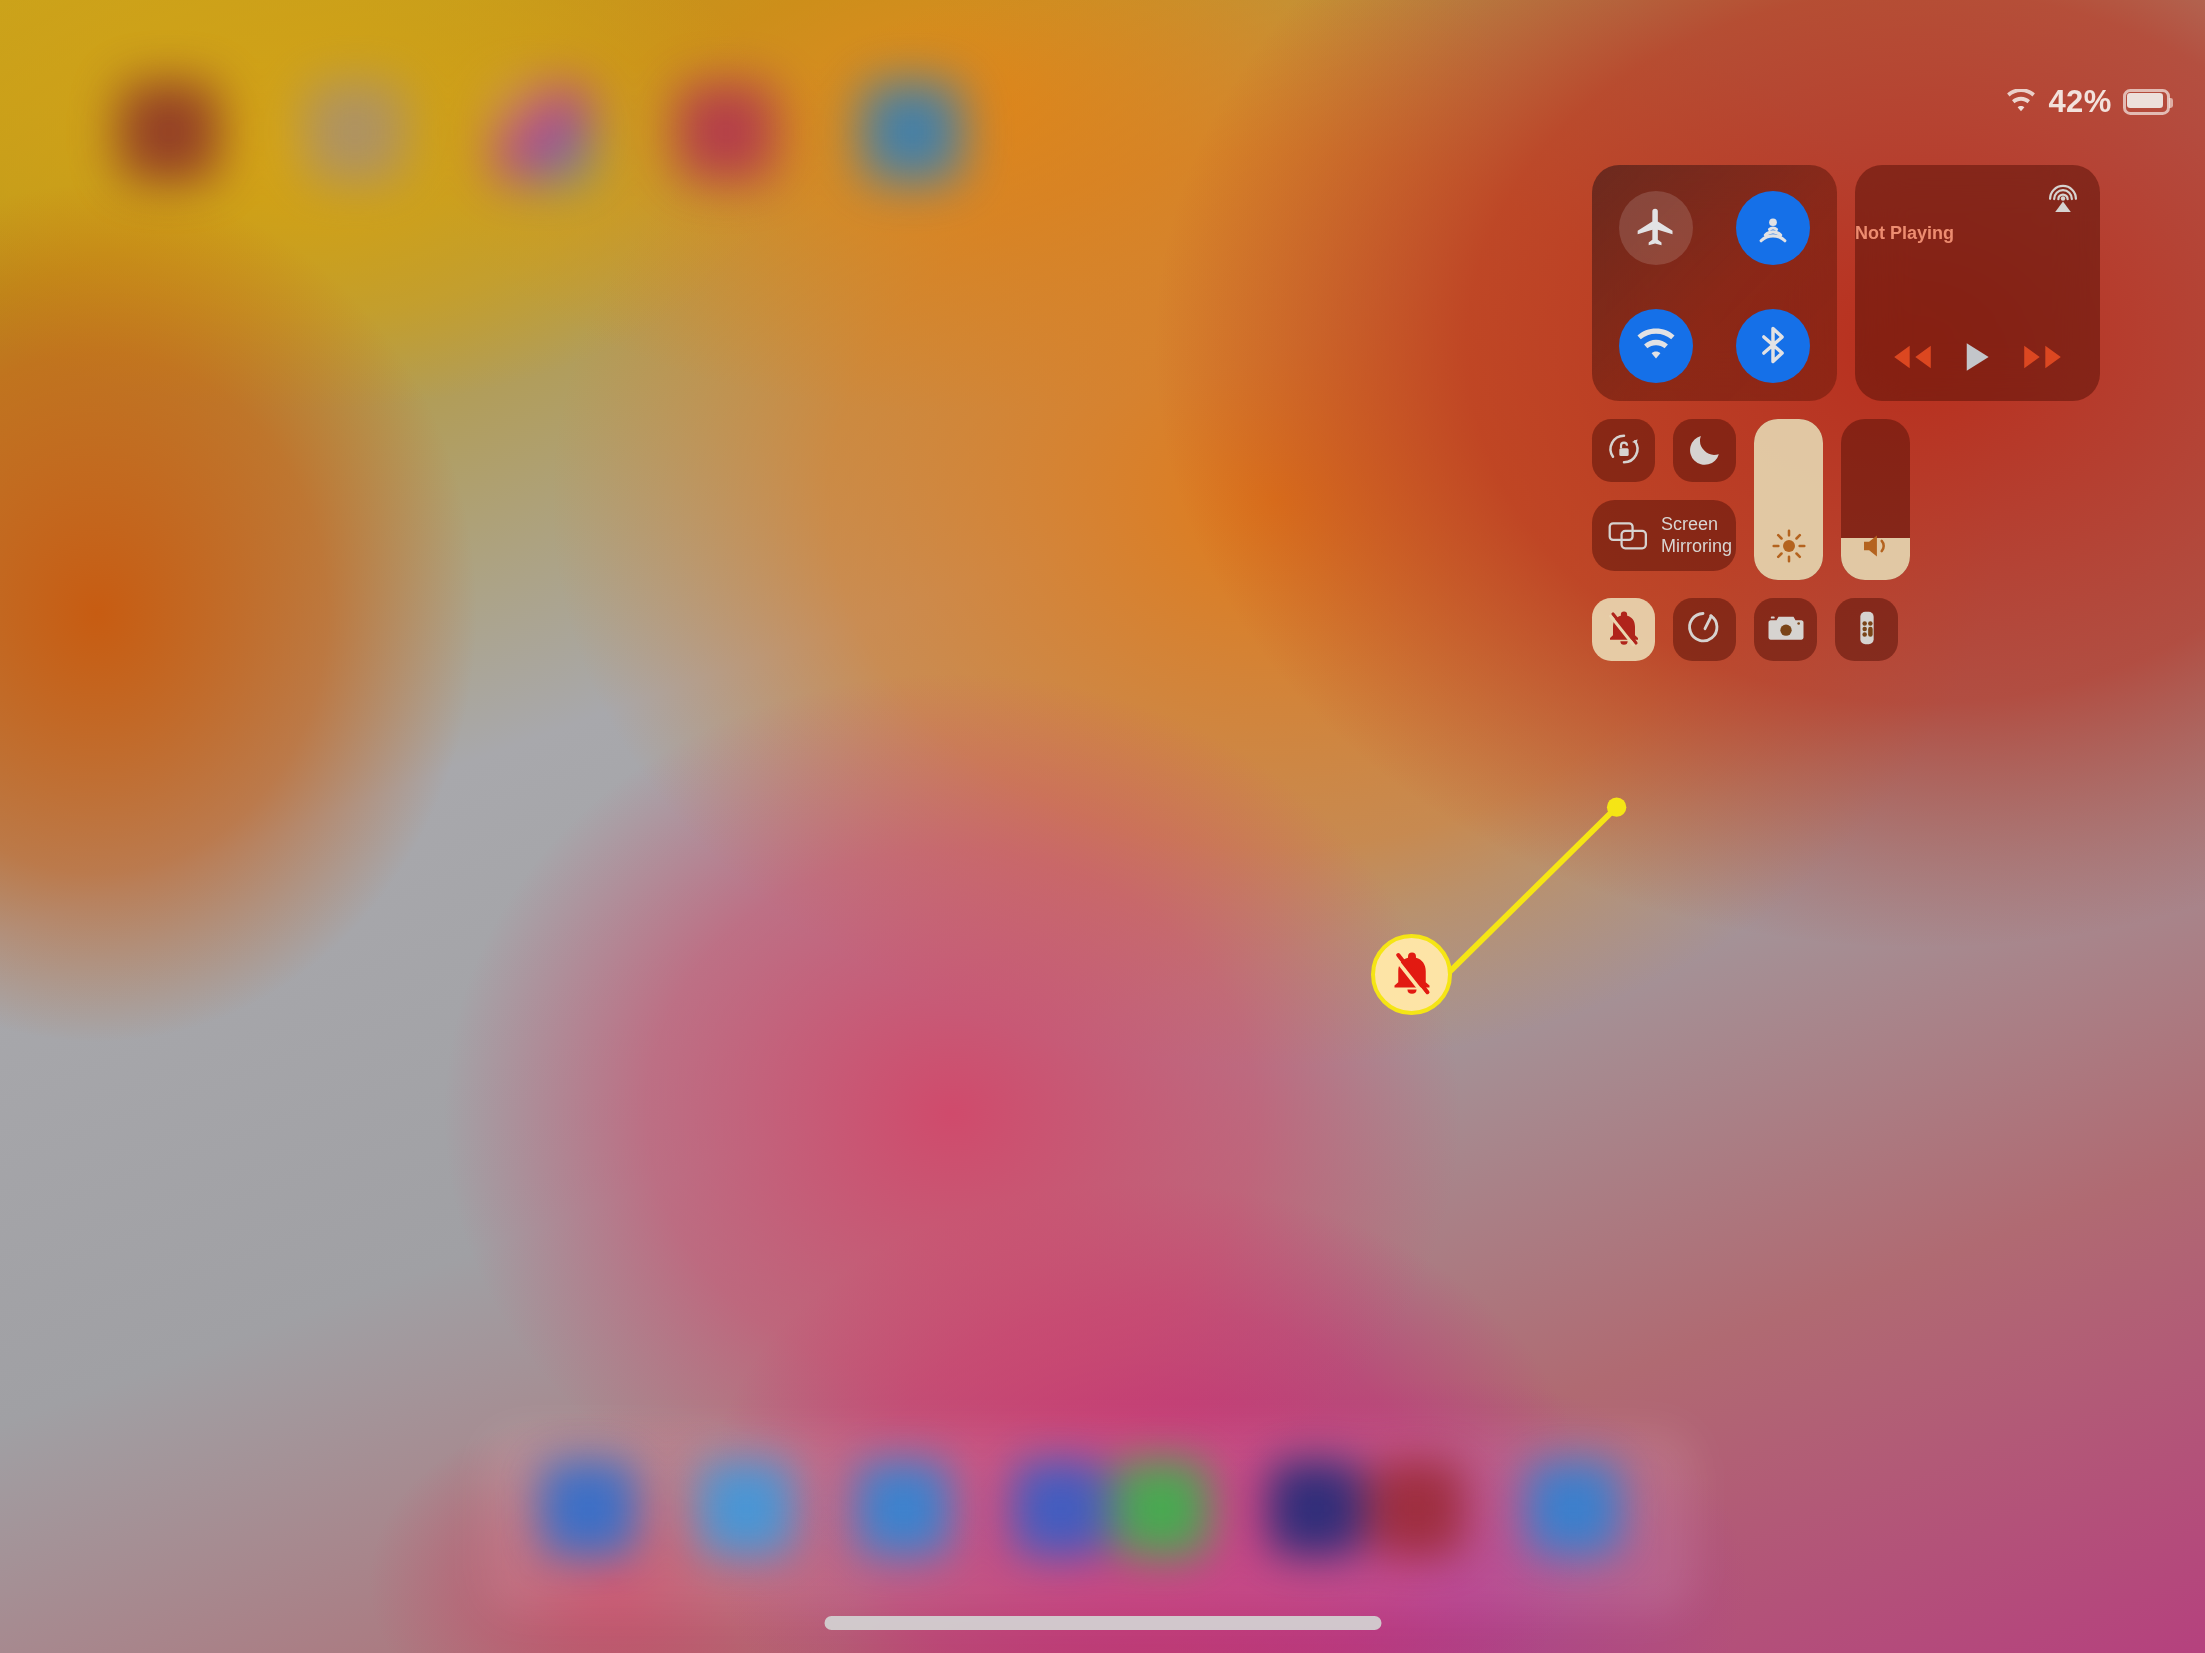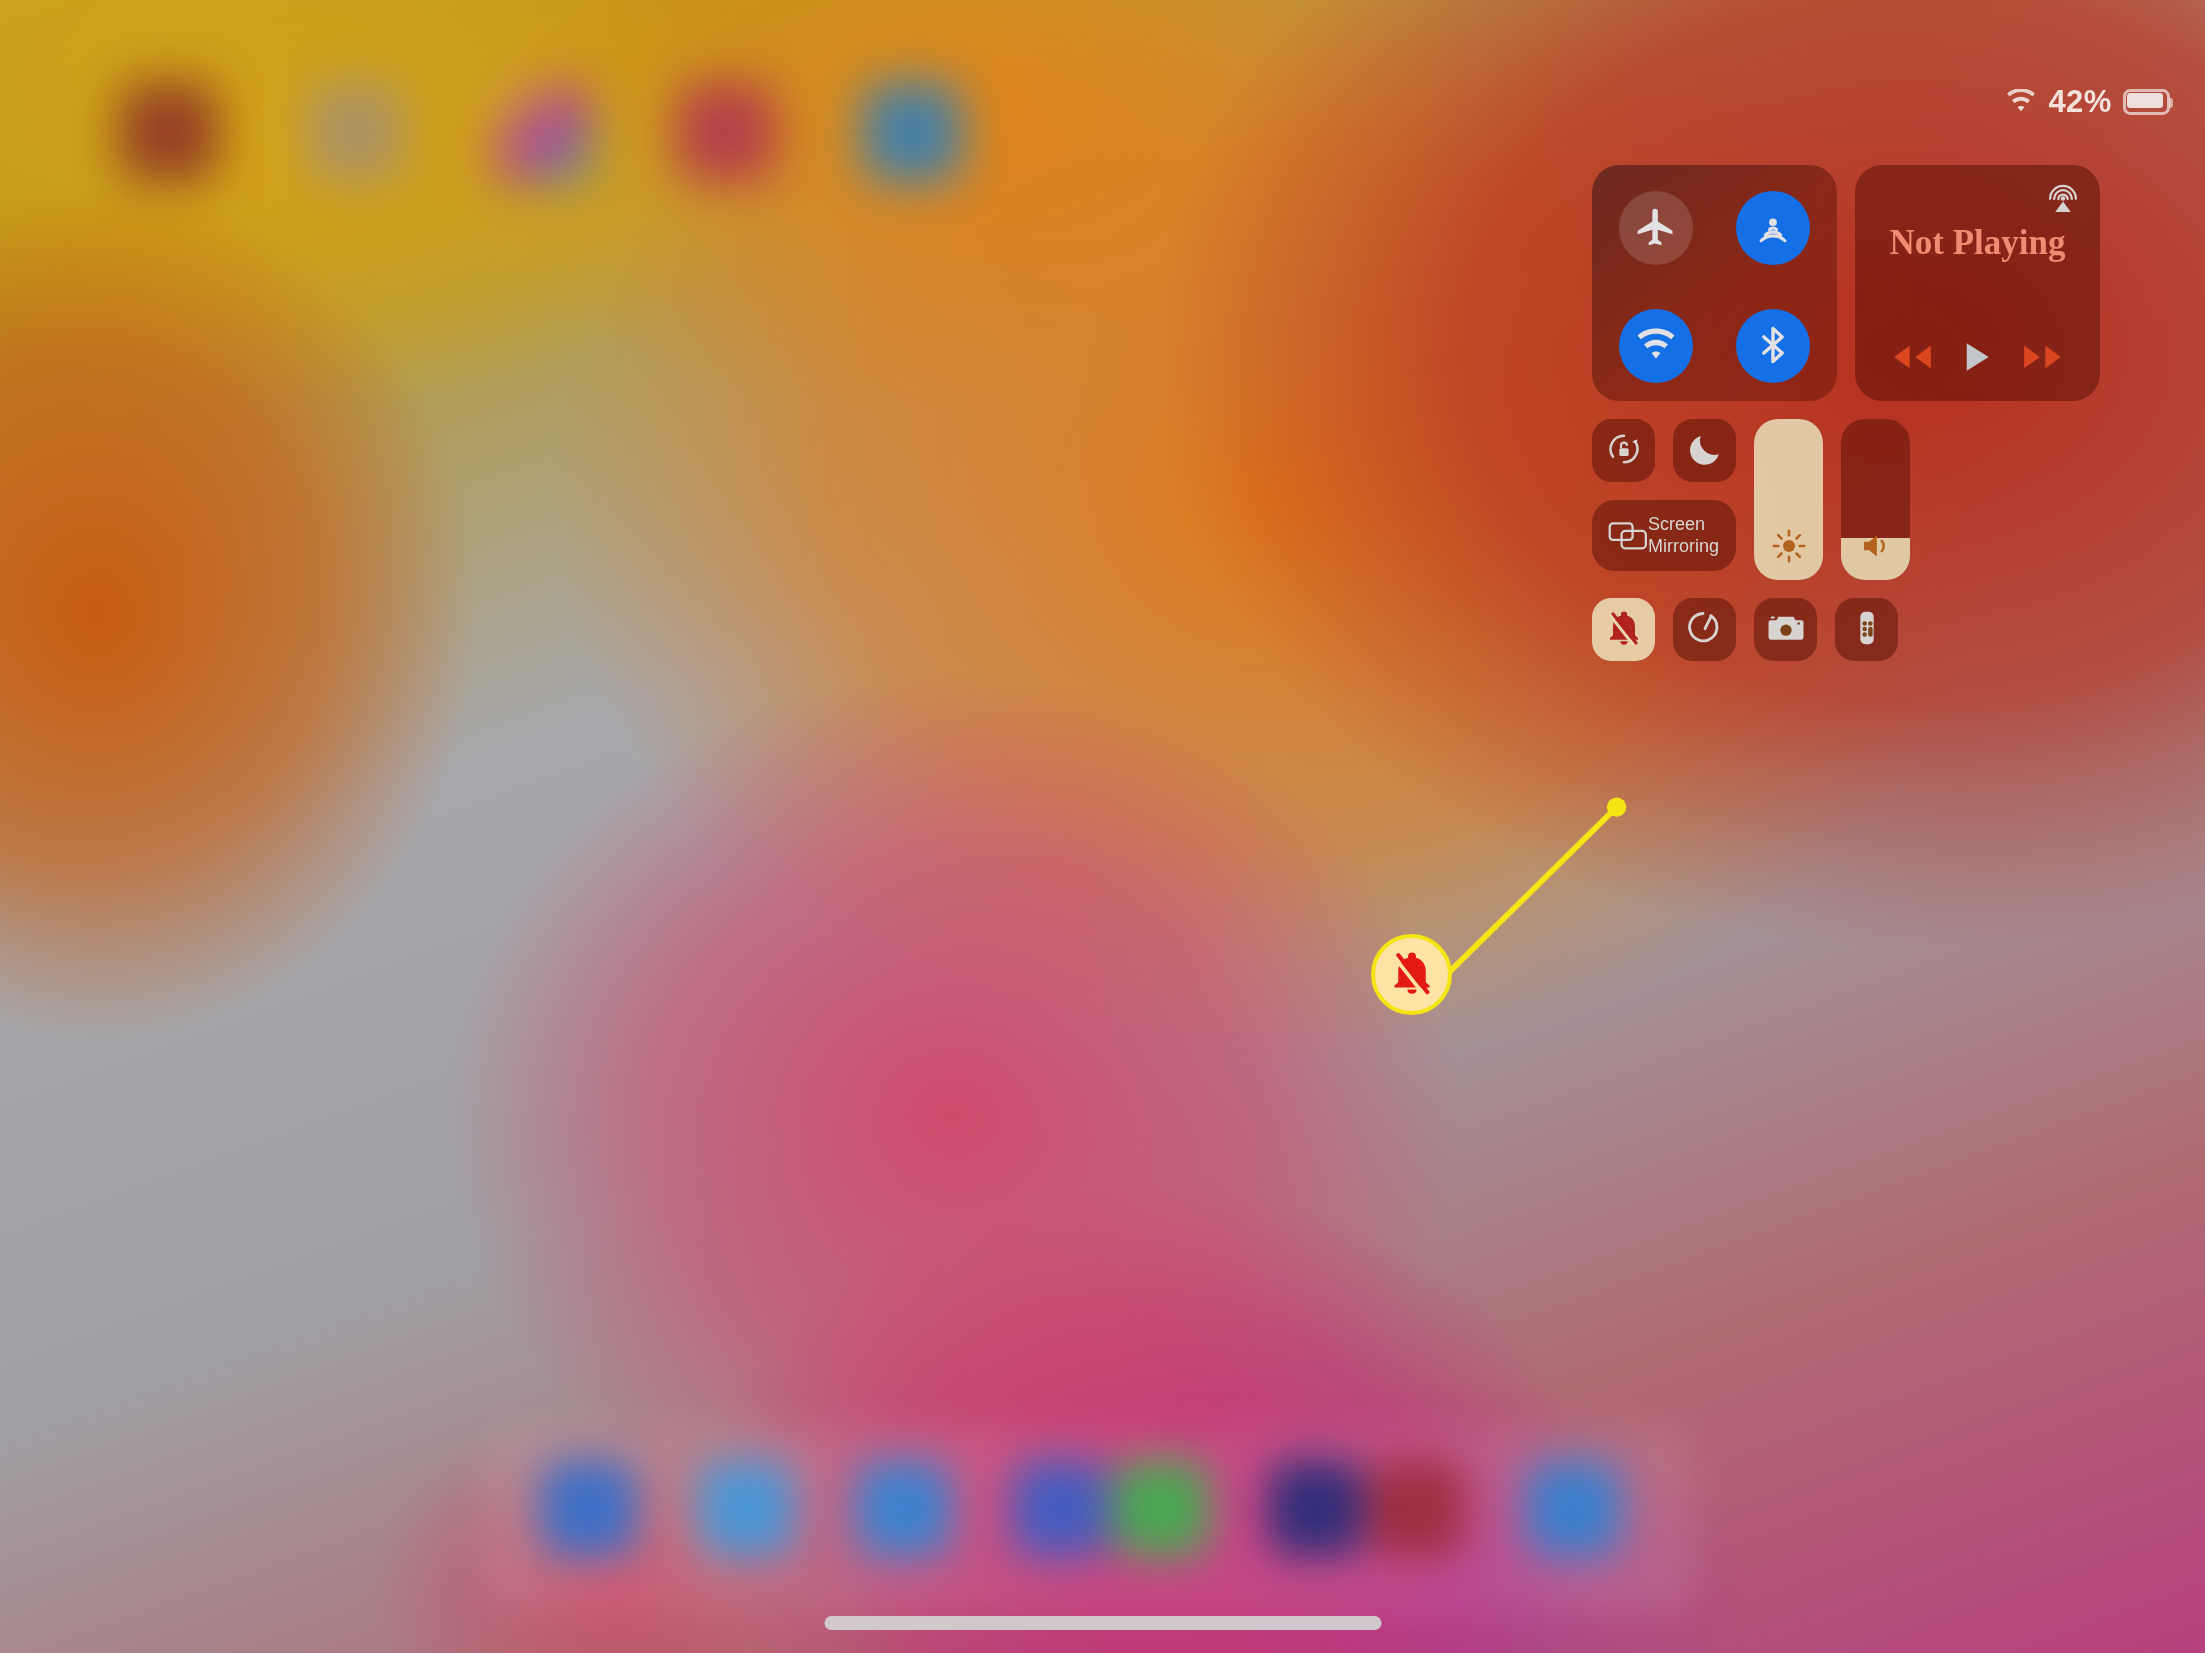--- a/index.html
+++ b/index.html
@@ -152,24 +152,23 @@
     position: relative;
     background: rgba(88,18,8,0.52);
   }
   .media-airplay {
     position: absolute; right: 19.4px; top: 16px;
     width: 36px; height: 36px;
   }
   .media-airplay svg { width: 36px; height: 36px; }
   .media-title {
     position: absolute; left: 0; right: 0; top: 58px;
-    text-align: center;
-    font-size: 35px; font-weight: 600;
+    text-align: left;
+    font-size: 18px; font-weight: 600;
     color: rgba(246,150,120,0.92);
-    font-family: Liberation Serif, serif;
   }
   .media-controls {
     position: absolute; left: 0; right: 0; bottom: 27.4px;
     display: flex; align-items: center; justify-content: space-around;
     padding: 0 21px;
   }
   .media-controls .mc { display:flex; align-items:center; justify-content:center; }
   .mc svg { height: 34px; }
   .mc.dim svg { fill: rgba(224,74,34,0.95); }
   .mc.bright svg { fill: #c3c6ca; }
@@ -186,21 +185,21 @@
   .sq.active { background: rgba(233,214,176,0.92); }
 
   .toggles-col { display: flex; flex-direction: column; gap: 18px; }
   .toggles-row { display: flex; gap: 18px; }
 
   
   .mirroring {
     width: 144px; height: 71px;
     border-radius: 22.6px;
     background: rgba(88,18,8,0.52);
-    display: flex; align-items: center; 
+    display: flex; align-items: center; gap: 13px;
     padding-left: 16px;
   }
   .mirroring .mirror-ico { width: 40px; height: 32px; flex: none; }
   .mirroring .mirror-label {
     font-size: 18px; line-height: 1.18;
     color: #d9d5d2; white-space: pre-line;
   }
 
   
   .sliders { display: flex; gap: 18px; }

